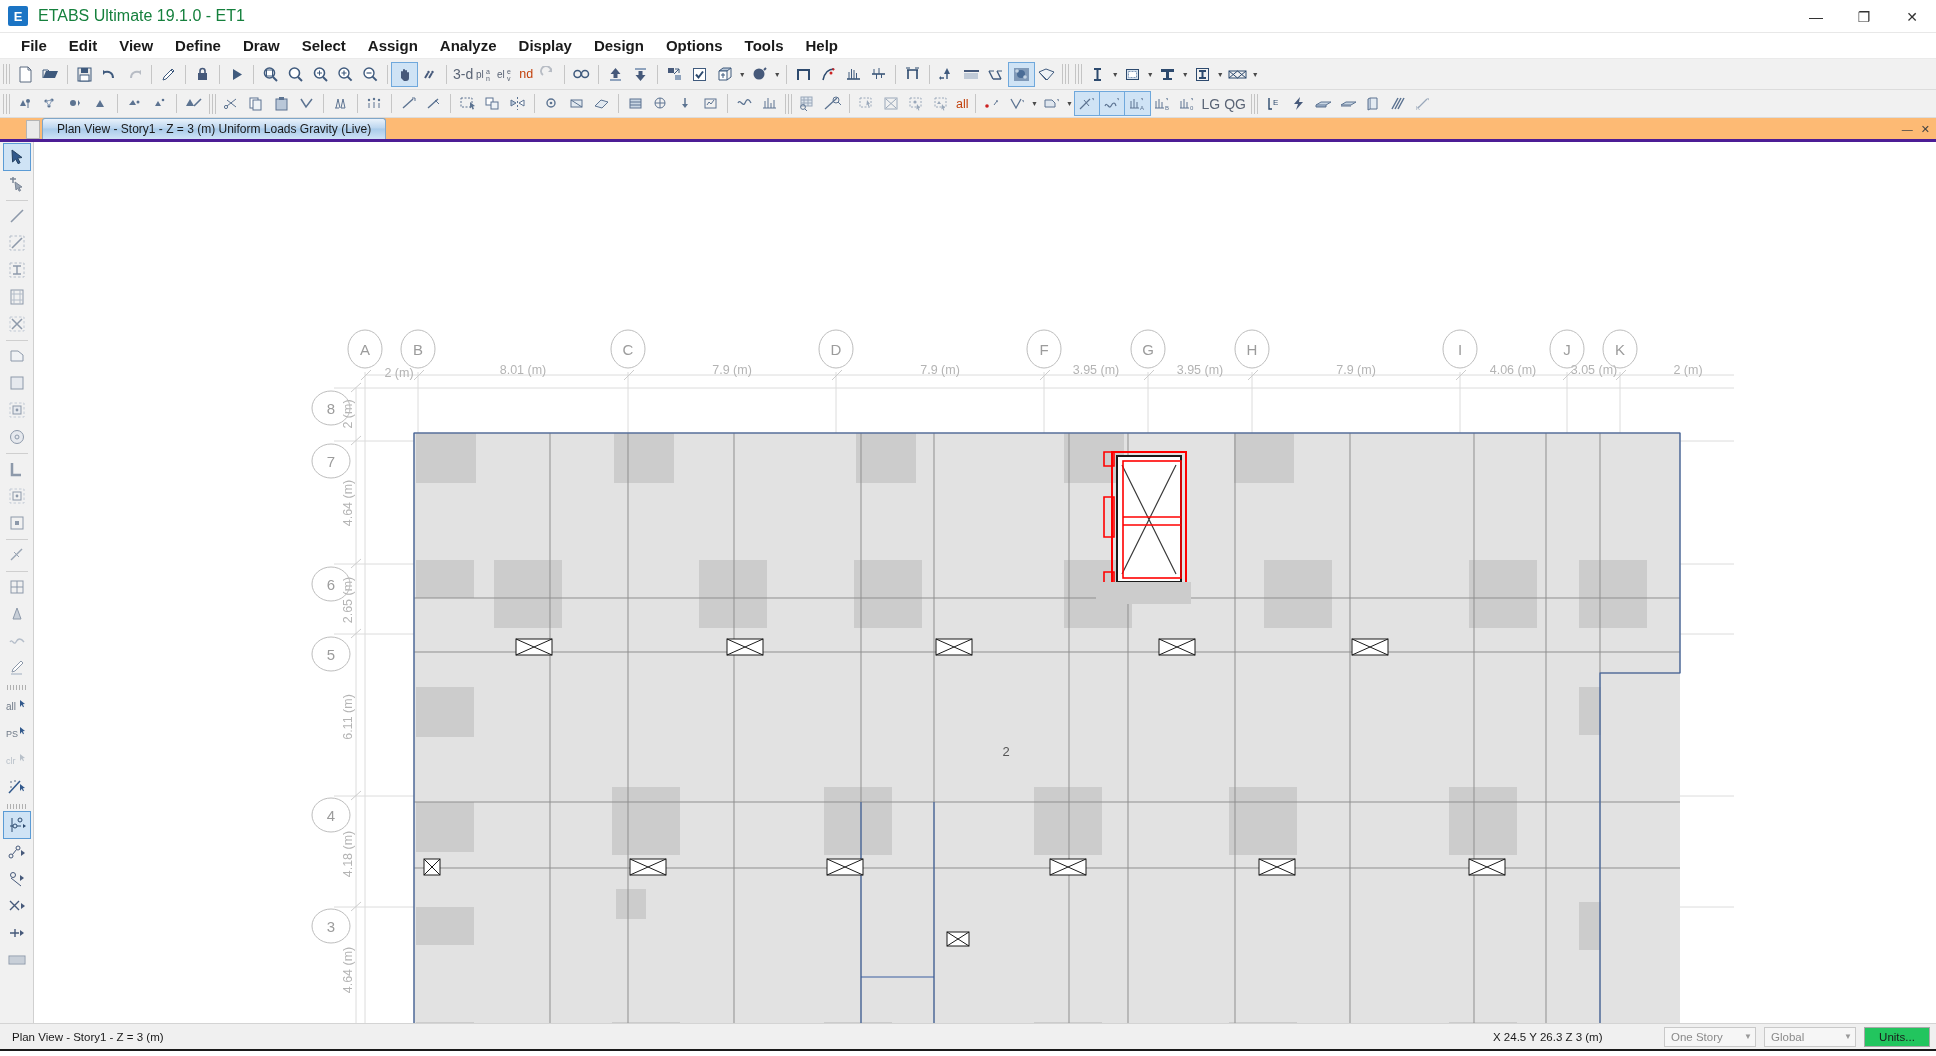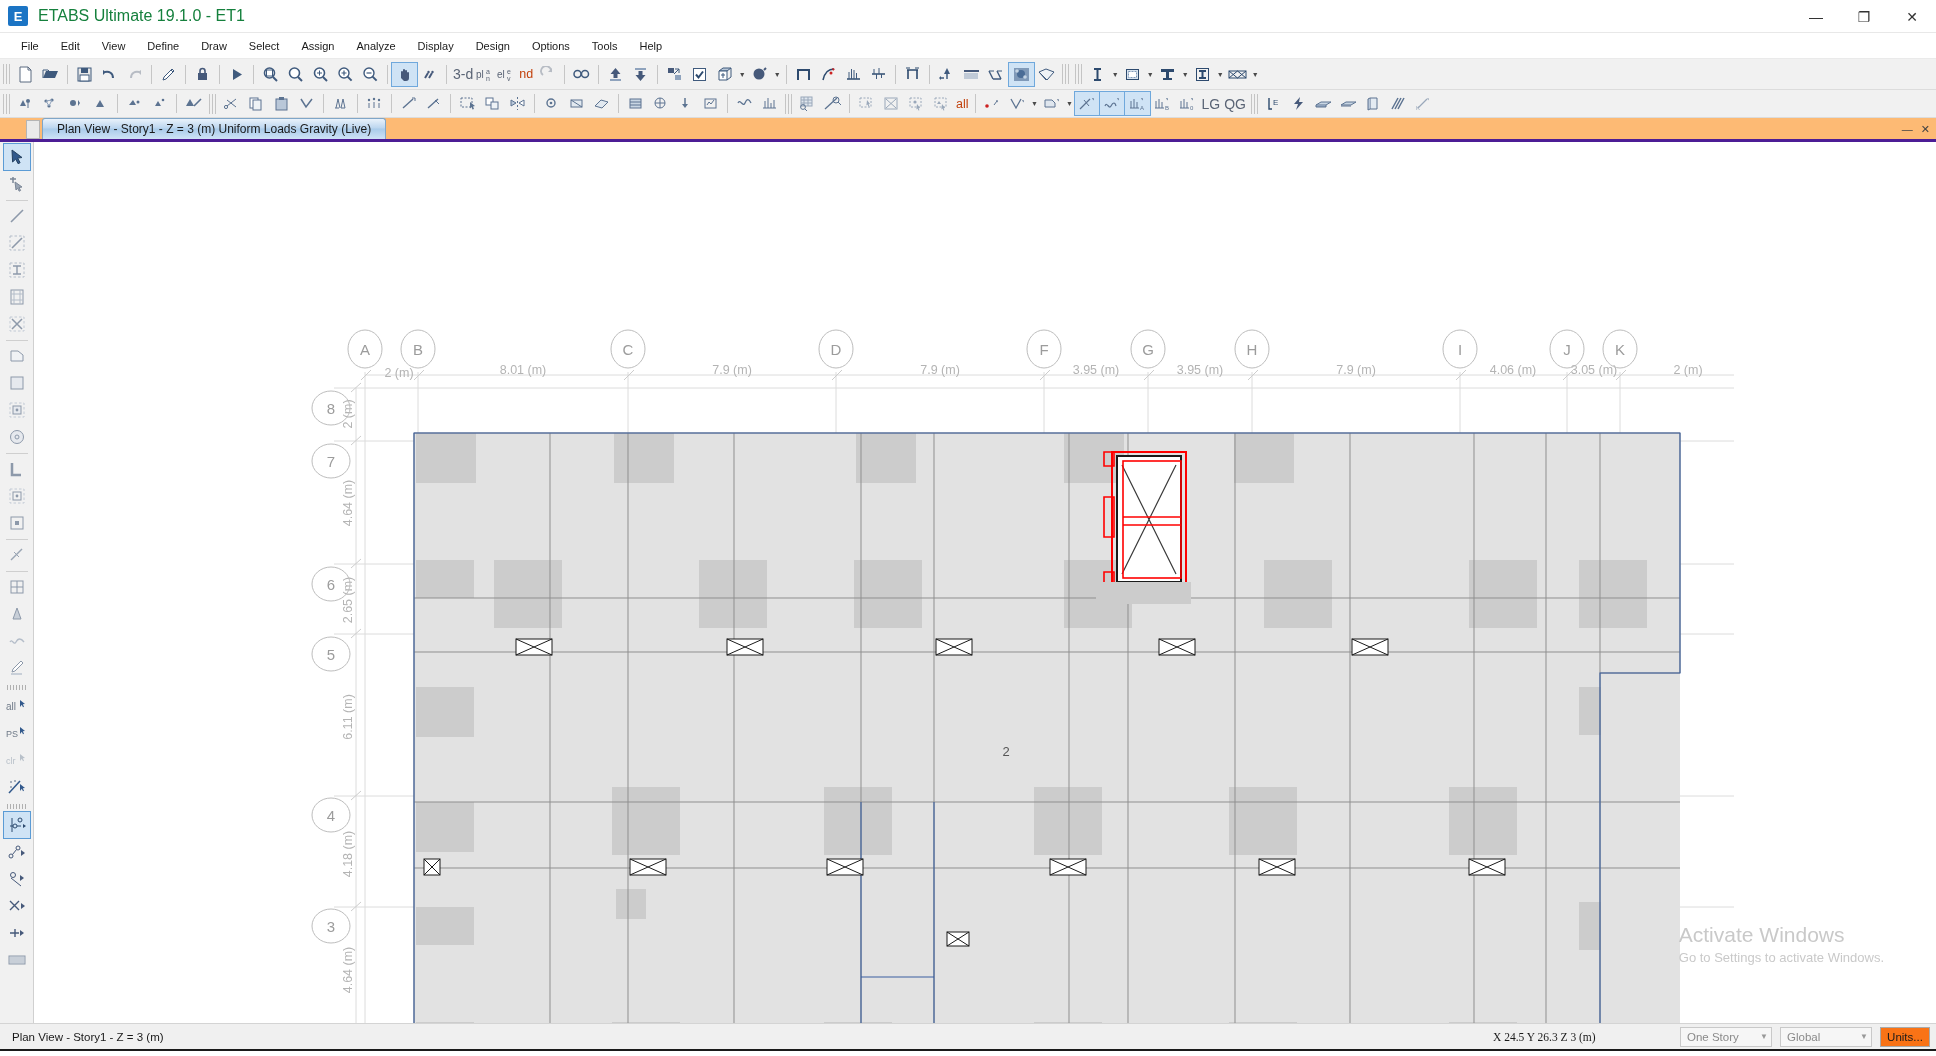--- a/index.html
+++ b/index.html
@@ -29,21 +29,21 @@
     width:48px; height:33px; display:flex; align-items:center;
     justify-content:center; font-size:14px; color:#333;
   }
 
   
   .menubar {
     height:26px; background:#ffffff; display:flex; align-items:center;
     padding-left:10px; border-bottom:1px solid #eaeaea;
   }
   .menu-item {
-    padding:3px 11px; font-size:11px; color:#1a1a1a; cursor:default;
+    padding:3px 11px; font-size:15px; color:#1a1a1a; cursor:default;font-weight:bold;
   }
 
   
   .toolbar {
     background:#f1f1f1; display:flex; align-items:center;
     border-bottom:1px solid #dcdcdc; position:relative;
   }
   .toolbar.row1 { height:31px; }
   .toolbar.row2 { height:28px; }
   .tb-grip {
@@ -107,29 +107,29 @@
   .watermark .wm1 { font-size:21px; }
   .watermark .wm2 { font-size:13px; margin-top:3px; }
 
   
   .statusbar {
     height:26px; background:#f0f0f0; border-top:1px solid #d4d4d4;
     display:flex; align-items:center; font-size:11.5px; color:#1a1a1a;
     position:relative;
   }
   .st-left { padding-left:12px; }
-  .st-coords { position:absolute; left:1493px;font-family:Liberation Serif, serif; }
+  .st-coords { position:absolute; left:1493px; }
   .st-combo {
     height:20px; width:92px; border:1px solid #c9c9c9; background:#f6f6f6;
     display:flex; align-items:center; padding:0 3px 0 6px;
     font-size:11.5px; color:#8a8a8a; justify-content:space-between;
   }
   .st-combo .cv { font-size:8px; color:#999; }
   .st-units {
-    height:20px; width:50px; border:1px solid #a9a9a9; background:#f97316;
+    height:20px; width:66px; border:1px solid #a9a9a9; background:#22c55e;
     display:flex; align-items:center; justify-content:center; font-size:11.5px; color:#1a1a1a;text-align:right;
   }
   .st-right { position:absolute; right:6px; display:flex; gap:8px; align-items:center; }
 
   
   .taskbar { height:2px; background:#1a1a1a; }
 </style>
 </head>
 <body>
 
@@ -1242,24 +1242,20 @@
       <g>
         <line x1="353" y1="955" x2="353" y2="898" stroke="#00cc00" stroke-width="2.6"></line>
         <path d="M353 890l-6 12h12z" fill="#00cc00"></path>
         <text x="348" y="895" fill="#00cc00" font-family="Liberation Sans" font-size="15" text-anchor="end">Y</text>
         <line x1="353" y1="955" x2="408" y2="955" stroke="#ff0000" stroke-width="2.6"></line>
         <path d="M416 955l-12-6v12z" fill="#ff0000"></path>
         <text x="424" y="962" fill="#ff0000" font-family="Liberation Sans" font-size="15">X</text>
       </g>
     </svg>
 
-    <div class="watermark">
-      <div class="wm1">Activate Windows</div>
-      <div class="wm2">Go to Settings to activate Windows.</div>
-    </div>
   </div>
 </div>
 
 <div class="statusbar">
   <div class="st-left">Plan View - Story1 - Z = 3 (m)</div>
   <div class="st-coords">X 24.5  Y 26.3  Z 3 (m)</div>
   <div class="st-right">
     <div class="st-combo">
       <span>One Story</span>
       <span class="cv">▼</span>

